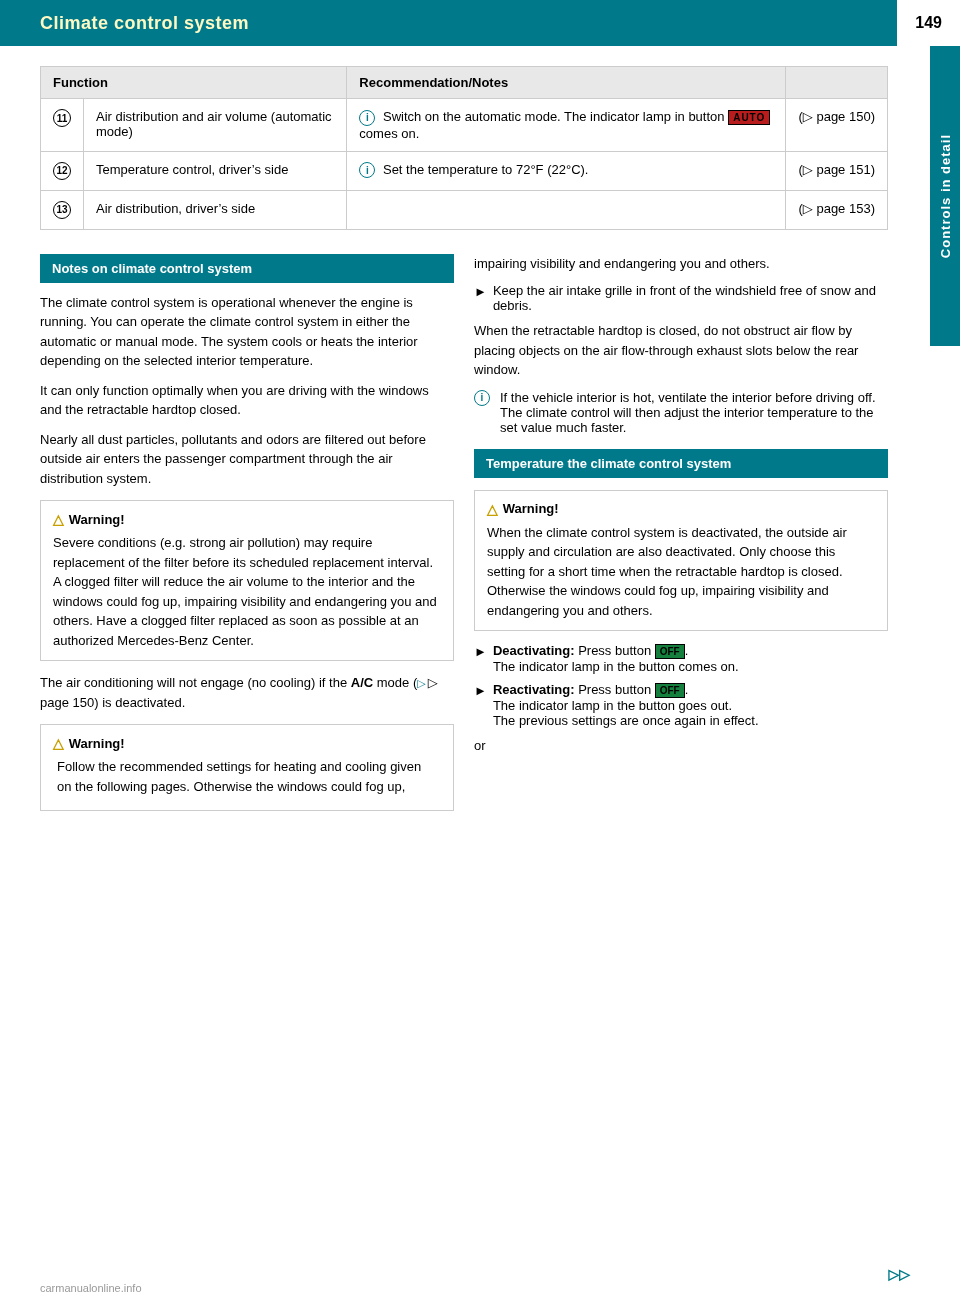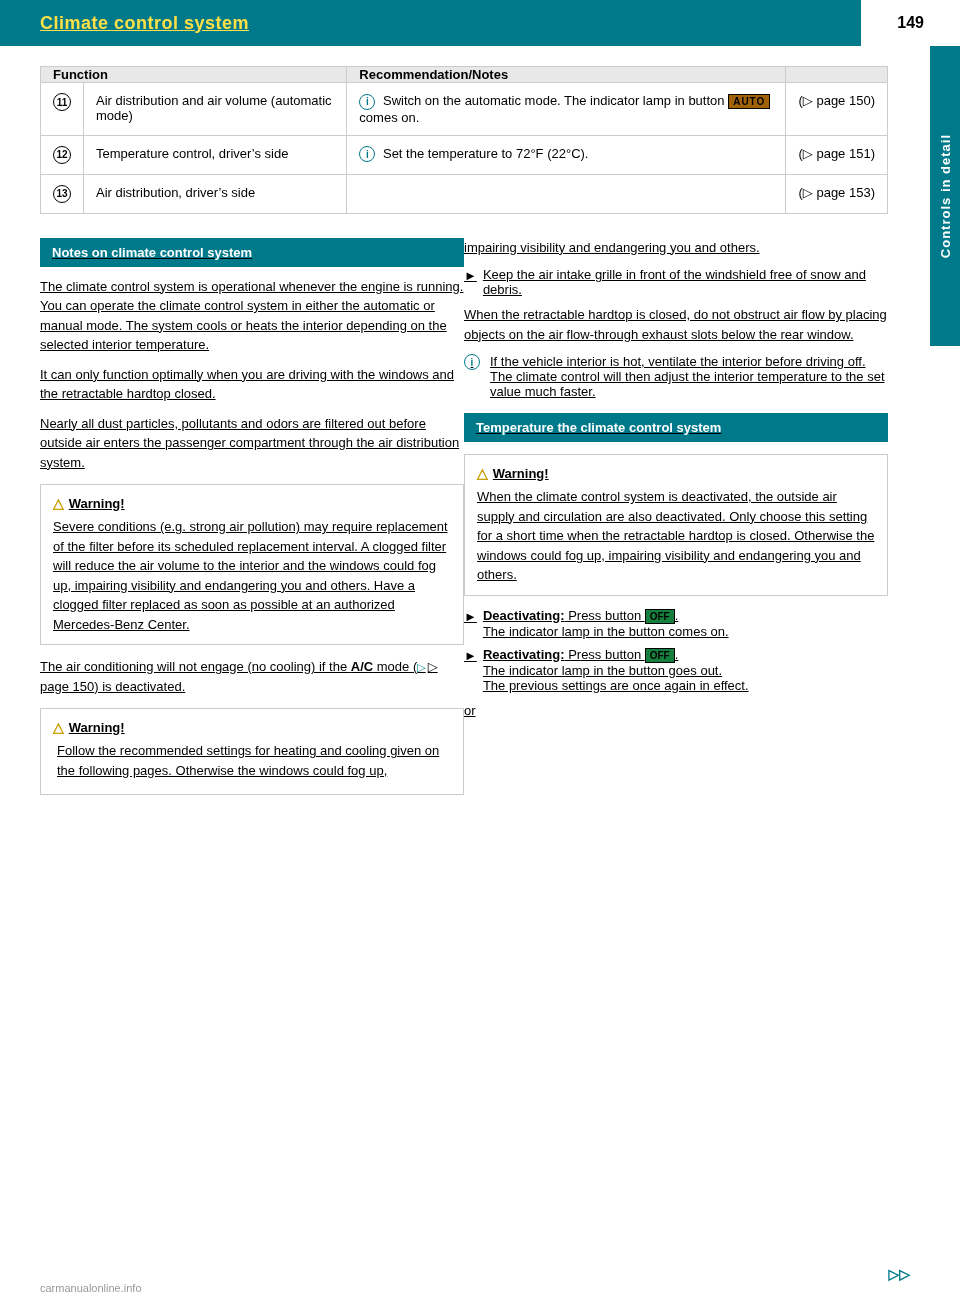--- a/index.html
+++ b/index.html
@@ -16,32 +16,31 @@
     
     .header-bar {
       background: #007a8a;
       height: 46px;
       display: flex;
       align-items: center;
       justify-content: space-between;
       padding: 0 0 0 40px;
     }
     .header-title {
-      color: #fde047;
+      color: #fef9c3;
       font-size: 18px;
       font-weight: bold;
       letter-spacing: 0.5px;
-      text-decoration: underline;
     }
     .header-page {
       background: #fff;
       color: #000;
       font-size: 16px;
       font-weight: bold;
-      padding: 0 36px;
+      padding: 0 18px;
       height: 100%;
       display: flex;
       align-items: center;
       min-width: 60px;
       justify-content: center;
     }
 
     
     .side-tab {
       position: absolute;
@@ -73,21 +72,21 @@
     
     .func-table {
       width: 100%;
       border-collapse: collapse;
       margin-bottom: 24px;
       border: 1px solid #ccc;
     }
     .func-table th {
       background: #e8e8e8;
       font-weight: bold;
-      padding: 0 12px;
+      padding: 8px 12px;
       text-align: left;
       font-size: 13px;
       border: 1px solid #ccc;
     }
     .func-table td {
       padding: 10px 12px;
       vertical-align: top;
       font-size: 13px;
       border: 1px solid #ccc;
     }
@@ -106,21 +105,21 @@
       border: 1.5px solid #000;
       font-size: 10px;
       font-weight: bold;
     }
     .auto-btn {
       display: inline-block;
       border: 1px solid #000;
       padding: 1px 4px;
       font-size: 10px;
       font-weight: bold;
-      background: #a16207;
+      background: #b91c1c;
       letter-spacing: 1px;
     }
     .page-ref {
       white-space: nowrap;
       font-size: 13px;
     }
     .info-icon {
       display: inline-flex;
       align-items: center;
       justify-content: center;
@@ -136,21 +135,21 @@
     }
     .tri-arrow {
       color: #007a8a;
       margin-right: 2px;
       font-size: 11px;
     }
 
     
     .two-col {
       display: flex;
-      text-decoration: underline;
+      gap: 20px;
     }
     .col-left {
       flex: 1;
       min-width: 0;
     }
     .col-right {
       flex: 1;
       min-width: 0;
     }
 

